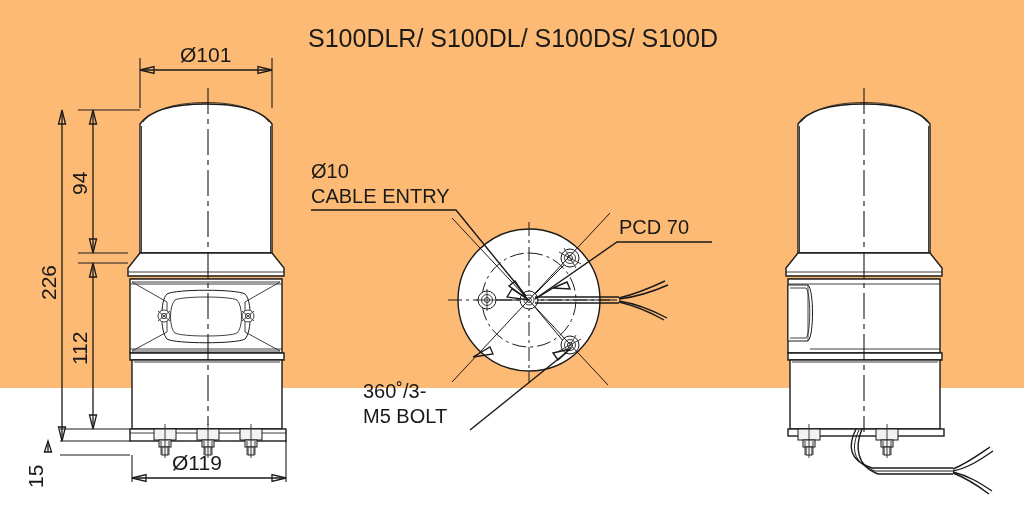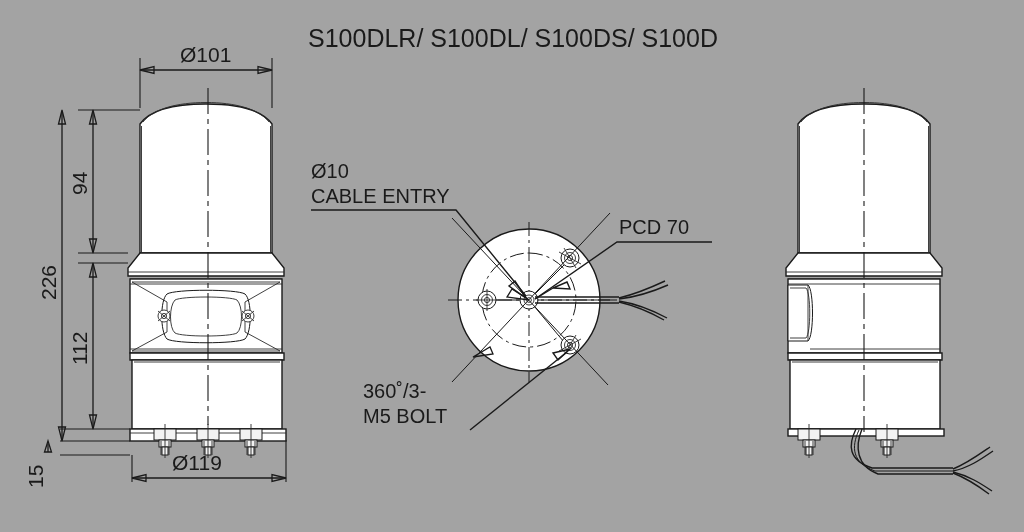--- a/index.html
+++ b/index.html
@@ -1,19 +1,19 @@
 <!DOCTYPE html>
 <html><head>
 <meta charset="utf-8">
 <title>Technical Drawing</title>
 <style>
   html,body{margin:0;padding:0;background:#ffffff;}
   body{width:1024px;height:532px;overflow:hidden;
        font-family:"Liberation Sans", sans-serif;color:#1a1a1a;}
-  #sheet{position:relative;width:1024px;height:532px;background:#a3a3a3;text-align:center;}
+  #sheet{position:relative;width:1024px;height:388px;background:#fdba74;text-align:center;}
   svg{display:block;}
   text{font-family:"Liberation Sans", sans-serif;fill:#1a1a1a;}
   .t-title{font-size:25px;}
   .t-dim{font-size:21px;}
   .t-note{font-size:20px;}
   .ln{stroke:#1a1a1a;fill:none;stroke-width:1.4;}
   .ln-thin{stroke:#1a1a1a;fill:none;stroke-width:1;}
   .ln-hair{stroke:#2a2a2a;fill:none;stroke-width:0.9;}
   .ln-ext{stroke:#1a1a1a;fill:none;stroke-width:1.1;}
   .ln-dim{stroke:#1a1a1a;fill:none;stroke-width:1.3;}

